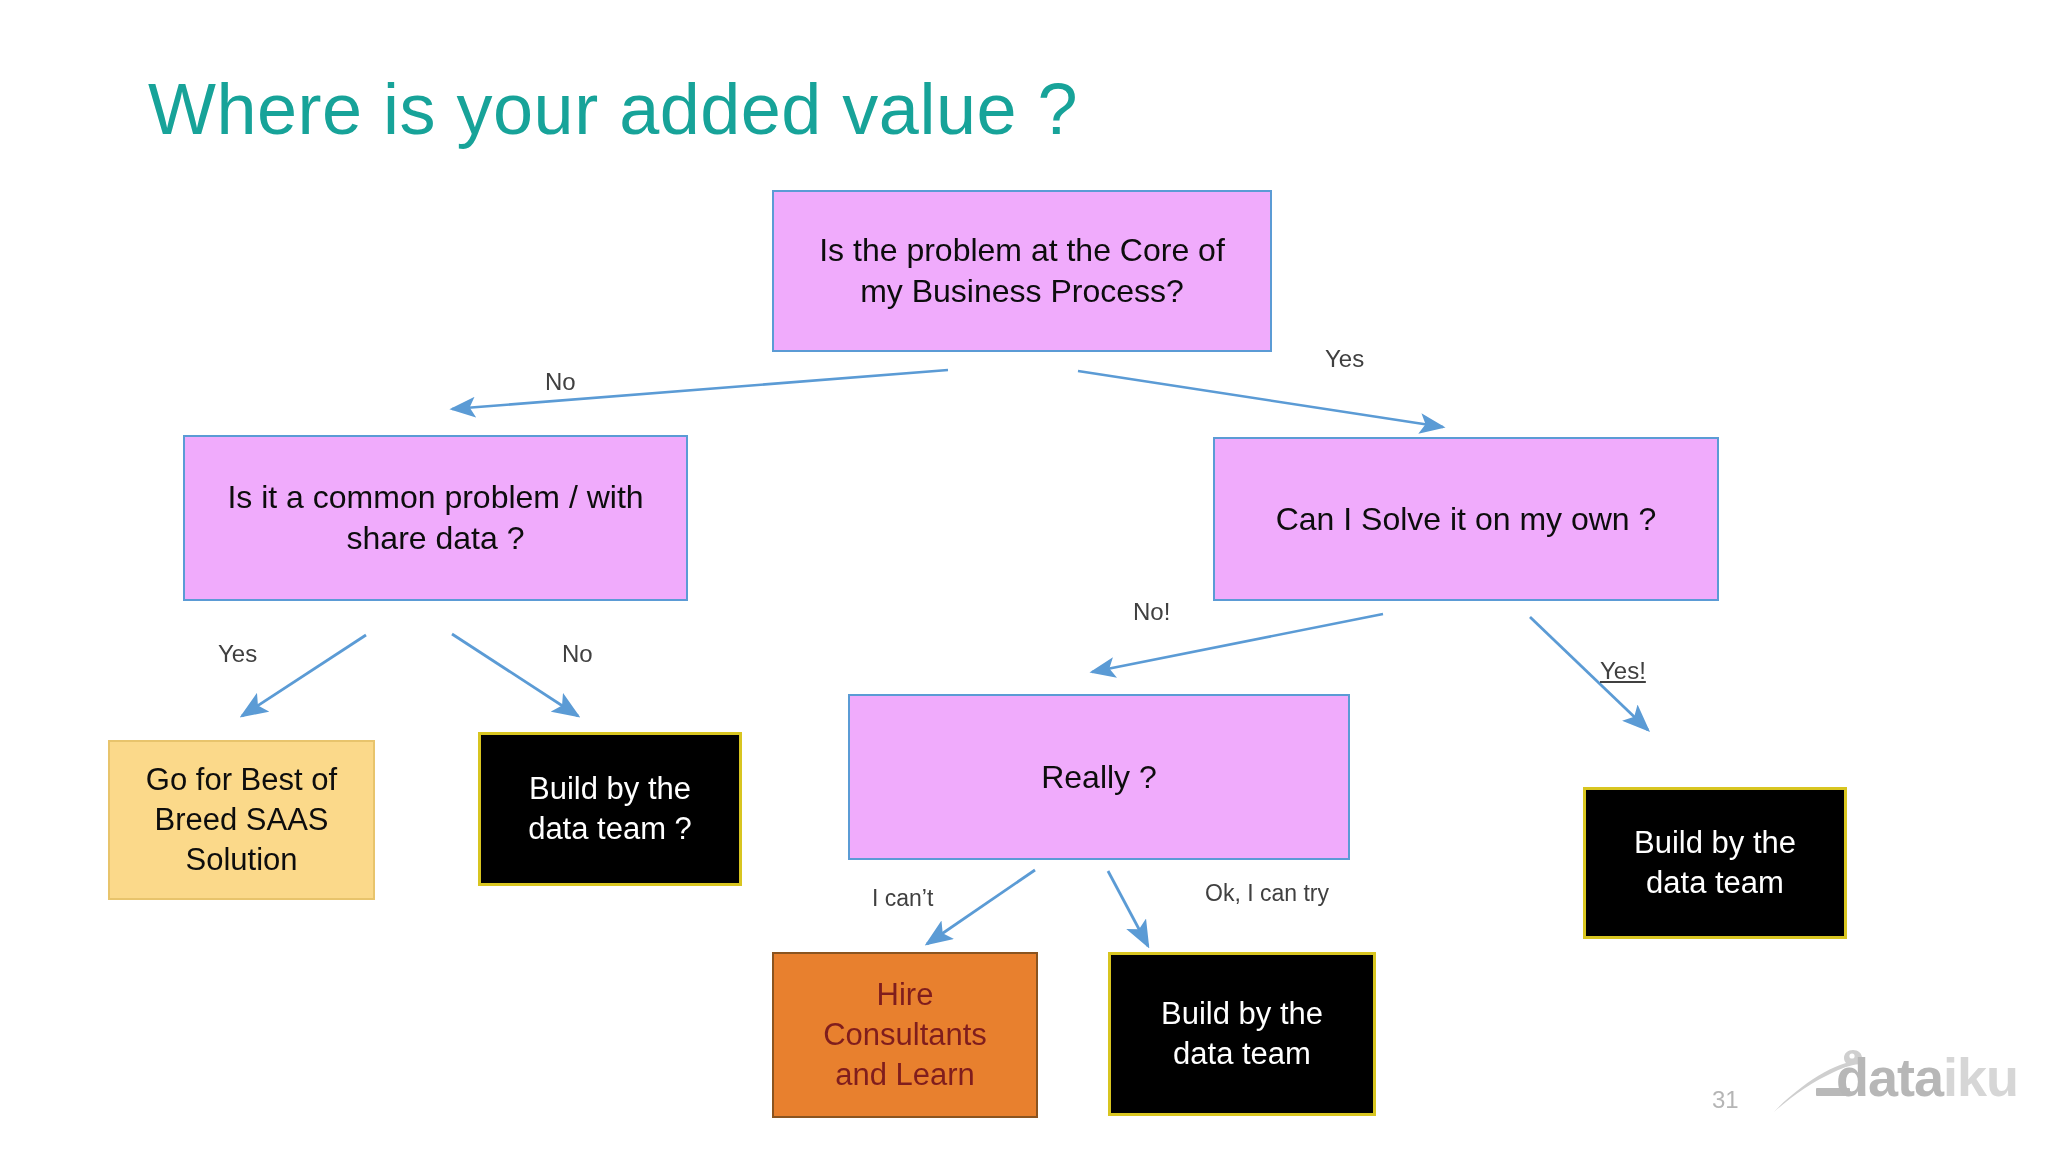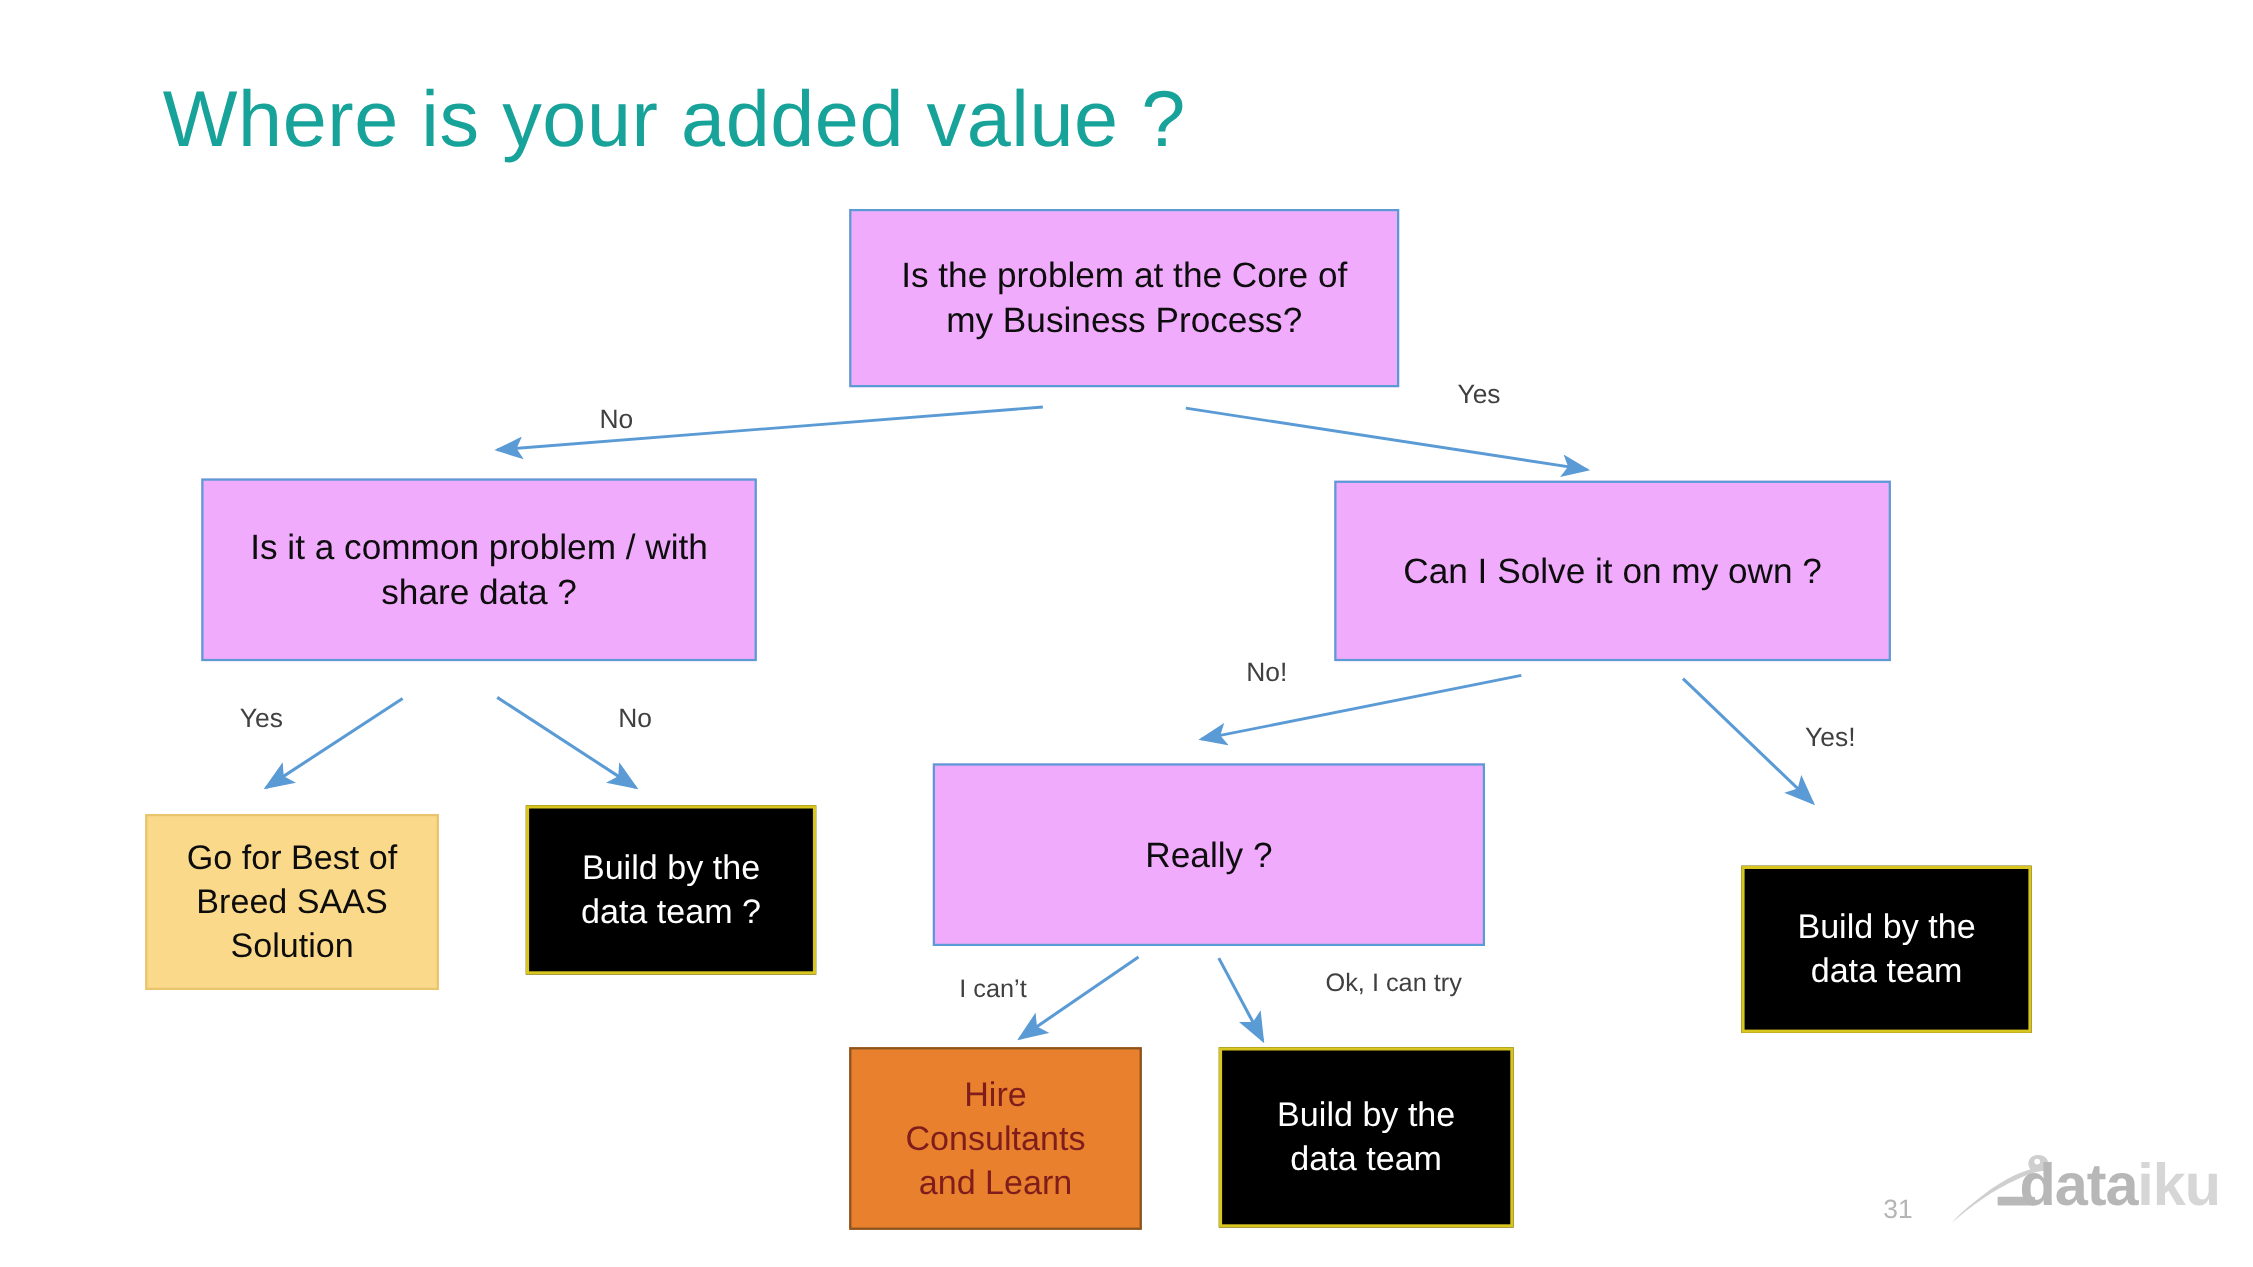--- a/index.html
+++ b/index.html
@@ -47,21 +47,20 @@
     background: #f0abfc;
     border: 2px solid #5b9bd5;
     color: #0d0d0d;
     font-size: 32px;
   }
   .node.outcome-yellow {
     background: #fbd98a;
     border: 2px solid #e8c46c;
     color: #0d0d0d;
     font-size: 31px;
-    margin-left: 24px;
   }
   .node.outcome-green {
     background: #000000;
     border: 3px solid #d8c520;
     color: #ffffff;
     font-size: 31px;
   }
   .node.outcome-orange {
     background: #e8802e;
     border: 2px solid #8a5420;
@@ -154,21 +153,21 @@
   <div class="edge-label" style="left:545px; top:368px;">No</div>
 
   <div class="edge-label" style="left:1325px; top:345px;">Yes</div>
 
   <div class="edge-label" style="left:218px; top:640px;">Yes</div>
 
   <div class="edge-label" style="left:562px; top:640px;">No</div>
 
   <div class="edge-label" style="left:1133px; top:598px;">No!</div>
 
-  <div class="edge-label" style="left:1641px; top:657px;">Yes!</div>
+  <div class="edge-label" style="left:1600px; top:657px;text-decoration:underline;">Yes!</div>
 
   <div class="edge-label sm" style="left:872px; top:885px;">I can’t</div>
 
   <div class="edge-label sm" style="left:1177px; top:880px;margin-left:28px;">Ok, I can try</div>
 
   <div class="page-number">31</div>
 
   <div class="logo">
     <svg viewBox="0 0 240 76" width="240" height="76">
       <path d="M2 70 C20 54 40 40 62 30 C72 25 82 22 90 22 L90 16 C90 11 86 8 81 8 C76 8 72 11 72 16 C72 18 73 20 74 21 C60 25 44 34 30 45 C18 54 8 63 2 70 Z" fill="#cfcfcf"></path>

